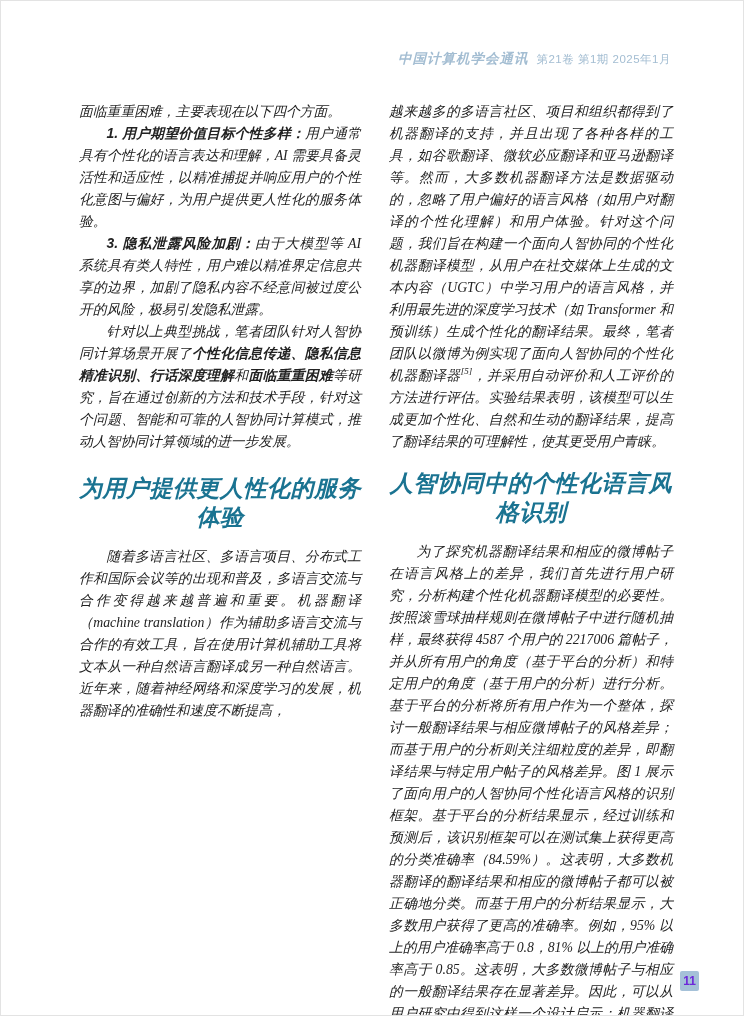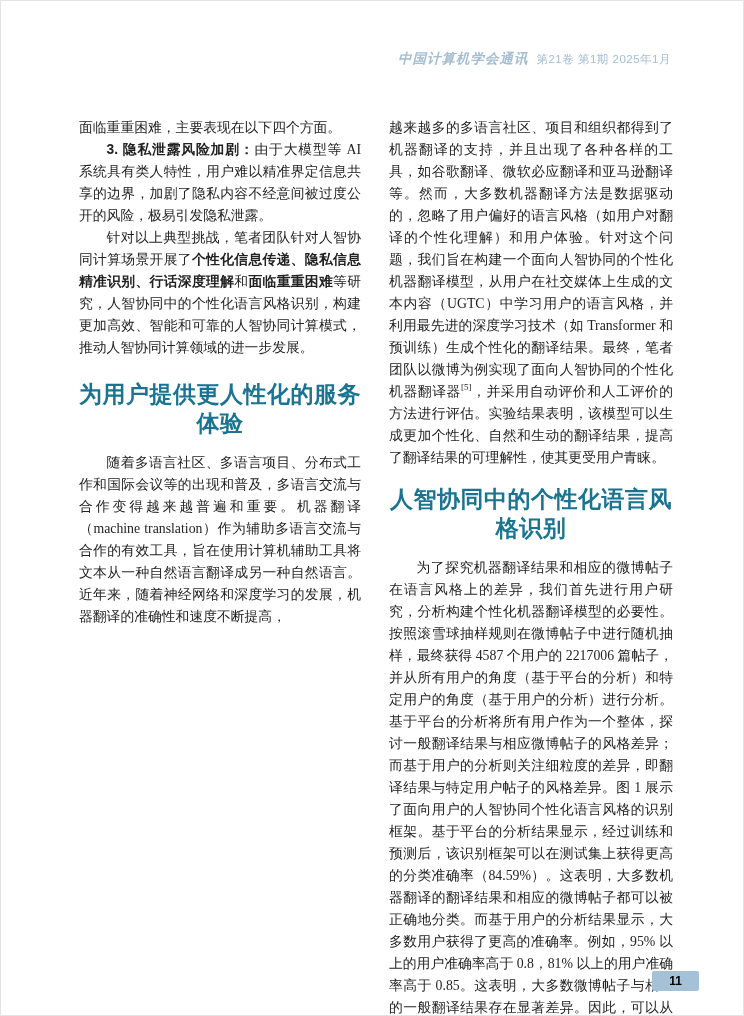--- a/index.html
+++ b/index.html
@@ -32,25 +32,26 @@
     margin-right: 8px;
   }
   .issue-info {
     font-family: "Liberation Sans", sans-serif;
     font-size: 11.5px;
     letter-spacing: 0.5px;
   }
 
   .column {
     position: absolute;
-    top: 116px;
+    top: 100px;
     text-align: justify;
     color: var(--text-color, #222222);
     font-size: 13.8px;
     line-height: 22px;
+    font-style: italic;
   }
   .column-left  { left: 78px;  width: 282px; }
   .column-right { left: 388px; width: 284px; }
 
   .para { margin: 0; }
   .para.indent { text-indent: 2em; }
   .para .bold {
     font-family: "Liberation Sans", sans-serif;
     font-weight: bold;
   }
@@ -69,46 +70,47 @@
     line-height: 1.25;
     margin: 21px 0 14px 0;
     letter-spacing: 0.5px;
   }
   .column-right .section-heading { margin-top: 16px; }
 
   .page-number-badge {
     position: absolute;
     right: 44px;
     bottom: 24px;
-    width: 47px;
+    width: 19px;
     height: 20px;
     background: var(--badge-blue, #a5c1d8);
-    color: #000000;
+    color: #6d28d9;
     font-family: "Liberation Sans", sans-serif;
     font-size: 12px;
     font-weight: bold;
     border-radius: 2px;
     display: flex;
     align-items: center;
     justify-content: center;
   }
 </style>
 </head>
 <body>
 
 <div class="page">
 
   <div class="page-header">
     <span class="journal-name">中国计算机学会通讯</span><span class="issue-info">第21卷 第1期 2025年1月</span>
   </div>
 
   <div class="column column-left">
       <p class="para"><span>面临重重困难，主要表现在以下四个方面。</span></p>
+      <p class="para indent"><span class="bold">1. 用户期望价值目标个性多样：</span><span>用户通常具有个性化的语言表达和理解，AI 需要具备灵活性和适应性，以精准捕捉并响应用户的个性化意图与偏好，为用户提供更人性化的服务体验。</span></p>
       <p class="para indent"><span class="bold">3. 隐私泄露风险加剧：</span><span>由于大模型等 AI 系统具有类人特性，用户难以精准界定信息共享的边界，加剧了隐私内容不经意间被过度公开的风险，极易引发隐私泄露。</span></p>
-      <p class="para indent"><span>针对以上典型挑战，笔者团队针对人智协同计算场景开展了</span><span class="bold">个性化信息传递、隐私信息精准识别、行话深度理解</span><span>和</span><span class="bold">面临重重困难</span><span>等研究，人智协同中的个性化语言风格识别，构建更加高效、智能和可靠的人智协同计算模式，推动人智协同计算领域的进一步发展。</span></p>
+      <p class="para indent"><span>针对以上典型挑战，笔者团队针对人智协同计算场景开展了</span><span class="bold">个性化信息传递、隐私信息精准识别、行话深度理解</span><span>和</span><span class="bold">面临重重困难</span><span>等研究，旨在通过创新的方法和技术手段，针对这个问题、智能和可靠的人智协同计算模式，推动人智协同计算领域的进一步发展。</span></p>
       <h2 class="section-heading">为用户提供更人性化的服务体验</h2>
       <p class="para indent"><span>随着多语言社区、多语言项目、分布式工作和国际会议等的出现和普及，多语言交流与合作变得越来越普遍和重要。机器翻译（machine translation）作为辅助多语言交流与合作的有效工具，旨在使用计算机辅助工具将文本从一种自然语言翻译成另一种自然语言。近年来，随着神经网络和深度学习的发展，机器翻译的准确性和速度不断提高，</span></p>
     </div>
 
   <div class="column column-right">
       <p class="para"><span>越来越多的多语言社区、项目和组织都得到了机器翻译的支持，并且出现了各种各样的工具，如谷歌翻译、微软必应翻译和亚马逊翻译等。然而，大多数机器翻译方法是数据驱动的，忽略了用户偏好的语言风格（如用户对翻译的个性化理解）和用户体验。针对这个问题，我们旨在构建一个面向人智协同的个性化机器翻译模型，从用户在社交媒体上生成的文本内容（UGTC）中学习用户的语言风格，并利用最先进的深度学习技术（如 Transformer 和预训练）生成个性化的翻译结果。最终，笔者团队以微博为例实现了面向人智协同的个性化机器翻译器</span><sup>[5]</sup><span>，并采用自动评价和人工评价的方法进行评估。实验结果表明，该模型可以生成更加个性化、自然和生动的翻译结果，提高了翻译结果的可理解性，使其更受用户青睐。</span></p>
       <h2 class="section-heading">人智协同中的个性化语言风格识别</h2>
       <p class="para indent"><span>为了探究机器翻译结果和相应的微博帖子在语言风格上的差异，我们首先进行用户研究，分析构建个性化机器翻译模型的必要性。按照滚雪球抽样规则在微博帖子中进行随机抽样，最终获得 4587 个用户的 2217006 篇帖子，并从所有用户的角度（基于平台的分析）和特定用户的角度（基于用户的分析）进行分析。基于平台的分析将所有用户作为一个整体，探讨一般翻译结果与相应微博帖子的风格差异；而基于用户的分析则关注细粒度的差异，即翻译结果与特定用户帖子的风格差异。图 1 展示了面向用户的人智协同个性化语言风格的识别框架。基于平台的分析结果显示，经过训练和预测后，该识别框架可以在测试集上获得更高的分类准确率（84.59%）。这表明，大多数机器翻译的翻译结果和相应的微博帖子都可以被正确地分类。而基于用户的分析结果显示，大多数用户获得了更高的准确率。例如，95% 以上的用户准确率高于 0.8，81% 以上的用户准确率高于 0.85。这表明，大多数微博帖子与相应的一般翻译结果存在显著差异。因此，可以从用户研究中得到这样一个设计启示：机器翻译与人类</span></p>
     </div>
 

